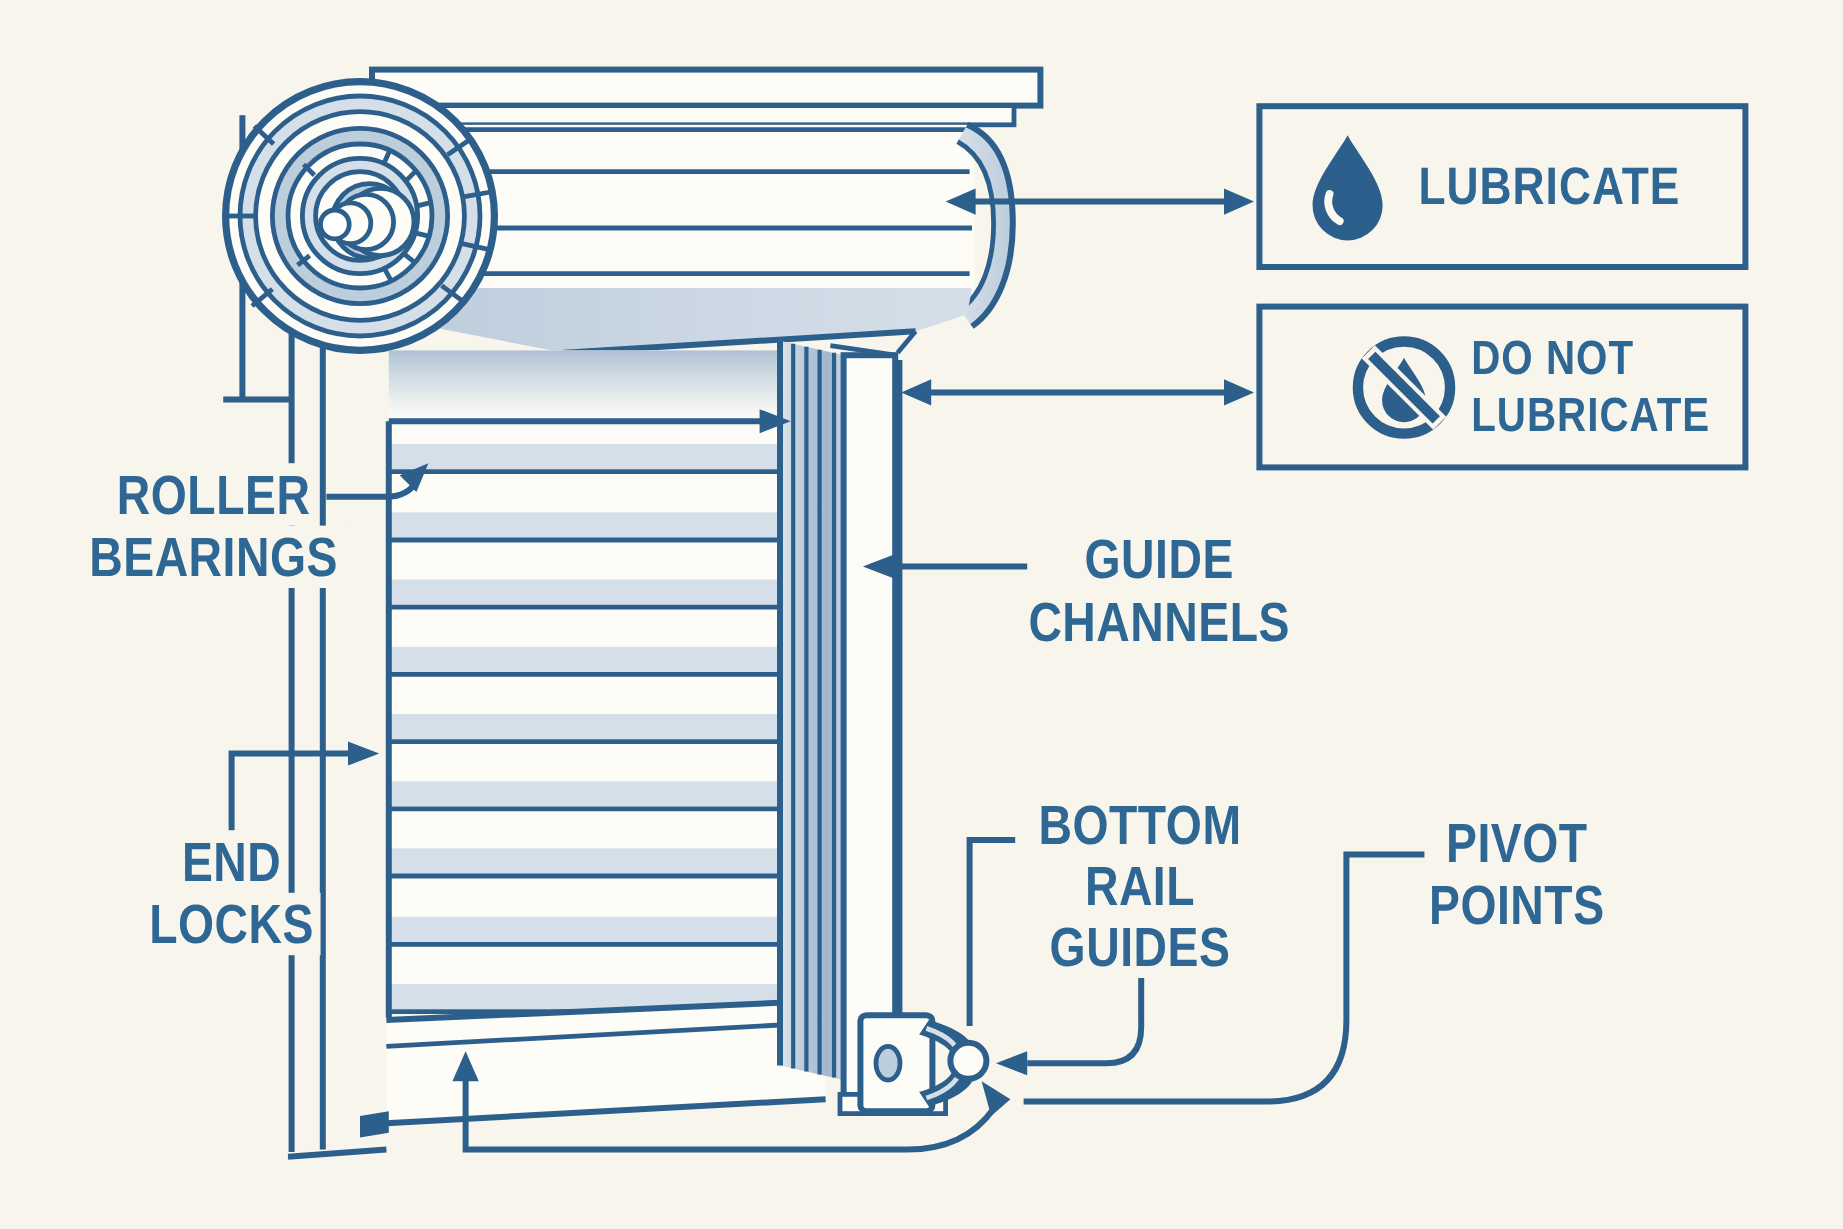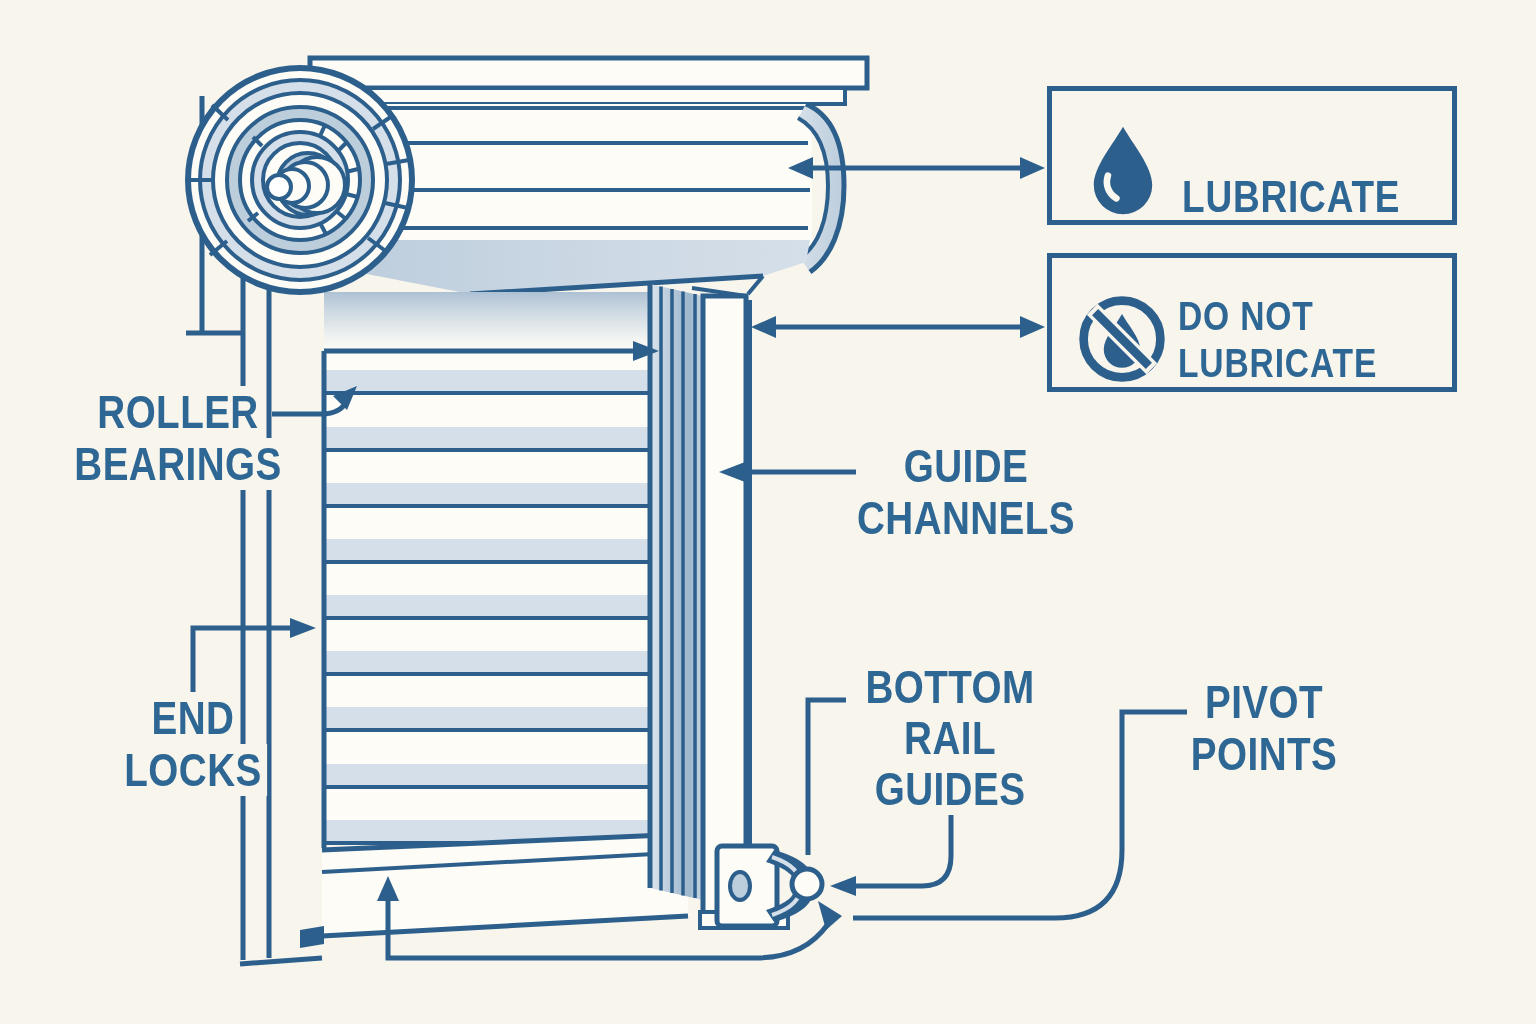--- a/index.html
+++ b/index.html
@@ -39,21 +39,21 @@
   .lbl div{line-height:52px;}
   .lbl.tight div{line-height:51px;}
 
   
   .legend-box{
     position:absolute;
     width:410px;height:139px;
     border:5px solid var(--ink);
     background:var(--background);
     display:flex;
-    align-items:flex-end;
+    align-items:center;
   }
   .legend-box .icon-wrap{
     flex:0 0 auto;
     display:flex;align-items:center;justify-content:center;
   }
   .legend-text{
     color:var(--text);
     font:700 44px/47px "Liberation Sans", sans-serif;
     letter-spacing:1px;
     transform:scaleX(.84);
@@ -306,21 +306,21 @@
   <div class="legend-box" style="left:1047px; top:86px;">
     <div class="icon-wrap" style="margin-left:36px; width:70px;">
       <svg width="66" height="100" viewBox="-35 -50 70 100">
         <path d="M0,-46 C10,-28 31,-4 31,16 A31,31 0 1 1 -31,16 C-31,-4 -10,-28 0,-46 Z" fill="#2d5f8c"></path>
         <path d="M-16,6 A20,20 0 0 0 -7,30" fill="none" stroke="#fbf8f0" stroke-width="7" stroke-linecap="round"></path>
       </svg>
     </div>
     <div class="legend-text" style="margin-left:24px;">LUBRICATE</div>
   </div>
 
-  <div class="legend-box" style="left:1047px; top:253px;">
+  <div class="legend-box" style="left:1047px; top:253px;padding-left:48px;">
     <div class="icon-wrap" style="margin-left:22px; width:96px;">
       <svg width="96" height="96" viewBox="-50 -50 100 100">
         <path d="M0,-26 C6,-15 19,-1 19,11 A19,19 0 1 1 -19,11 C-19,-1 -6,-15 0,-26 Z" fill="#2d5f8c"></path>
         <circle cx="0" cy="0" r="40" fill="none" stroke="#2d5f8c" stroke-width="9"></circle>
         <line x1="-31" y1="-31" x2="31" y2="31" stroke="#f8f5ec" stroke-width="16"></line>
         <line x1="-28" y1="-28" x2="28" y2="28" stroke="#2d5f8c" stroke-width="9"></line>
       </svg>
     </div>
     <div class="legend-text two" style="margin-left:8px;">
       <div>DO NOT</div>

